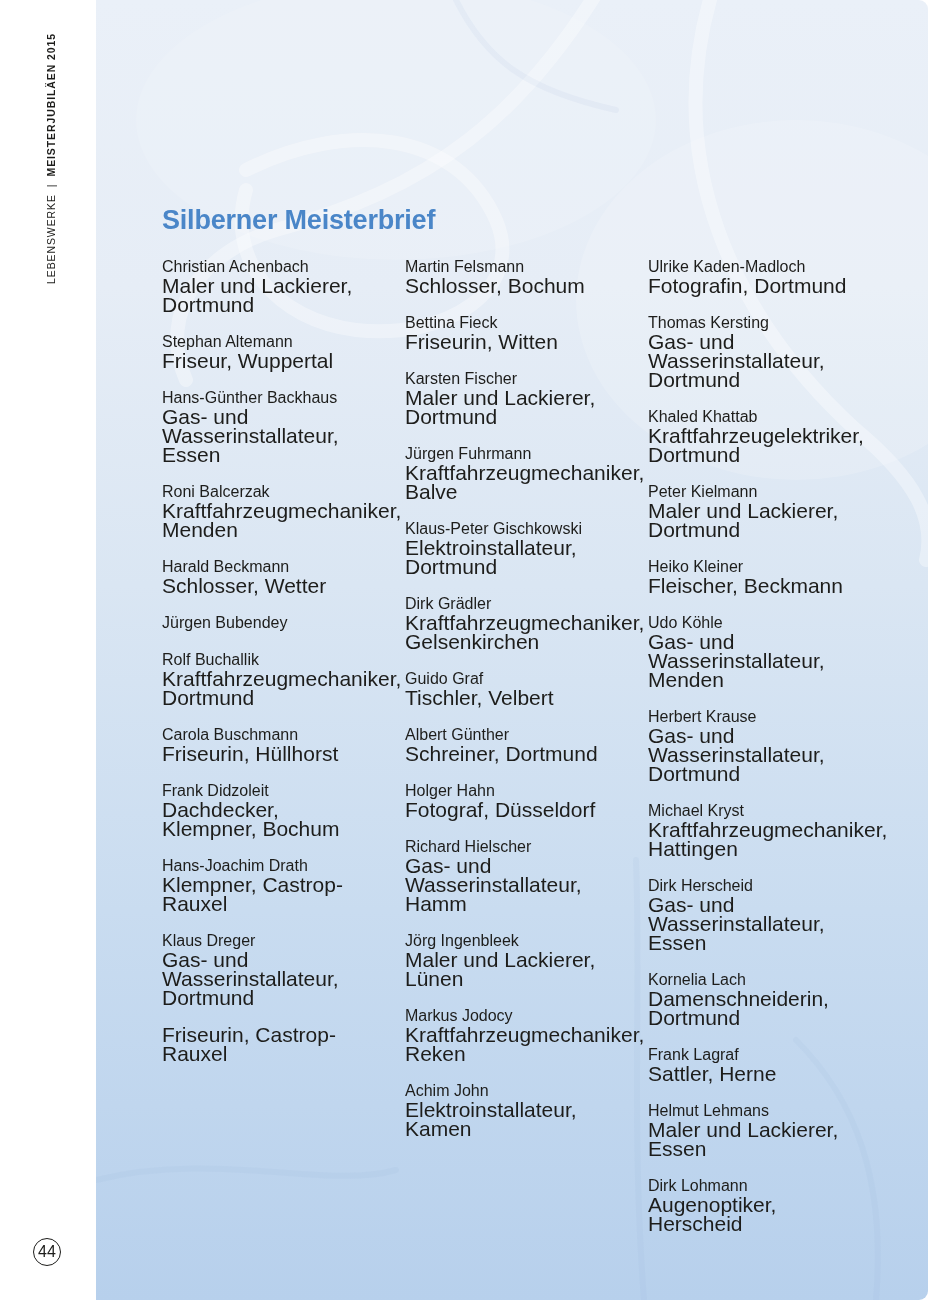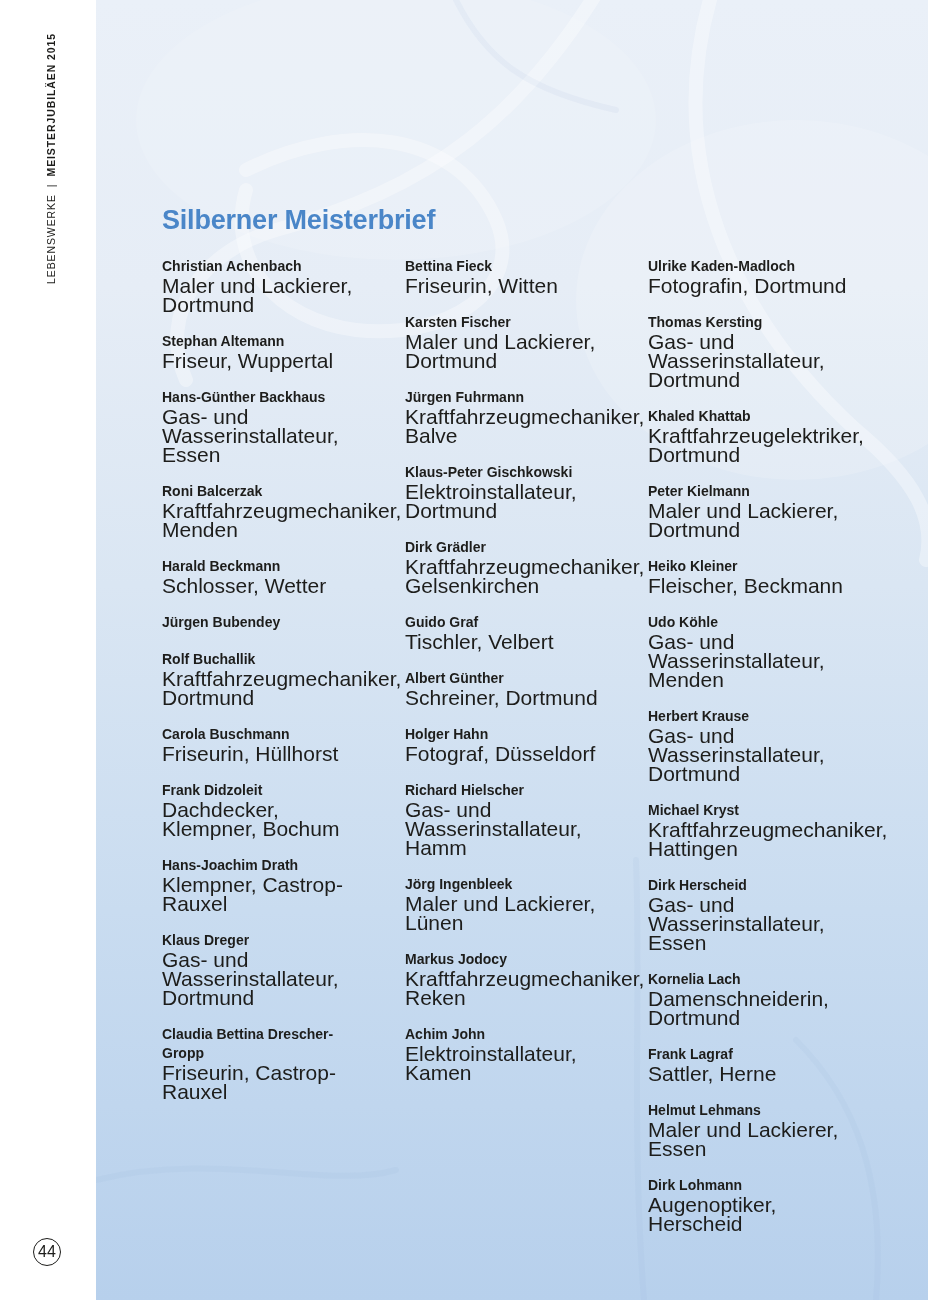--- a/index.html
+++ b/index.html
@@ -10,20 +10,21 @@
     font-family: "Liberation Sans", "DejaVu Sans", sans-serif;
     -webkit-font-smoothing: antialiased;
   }
 
   .page {
     position: relative;
     width: 928px;
     height: 1300px;
     background: #ffffff;
     overflow: hidden;
+    border-radius: 9px;
   }
 
   
   .left-margin {
     position: absolute;
     left: 0; top: 0;
     width: 96px; height: 1300px;
     background: #ffffff;
     z-index: 2;
   }
@@ -99,22 +100,22 @@
     display: flex;
     gap: 30px;
     align-items: flex-start;
   }
 
   .col { width: 213px; }
 
   .entry { margin-bottom: 18px; }
 
   .entry-name {
-    font-weight: 700;
-    font-size: 14px;
+    font-weight: 400;
+    font-size: 16px;
     line-height: 19px;
     color: var(--body-text, #1d1d1b);
   }
 
   .entry-detail {
     font-weight: 400;
     font-size: 21px;
     line-height: 19px;
     color: var(--body-text, #1d1d1b);
   }
@@ -184,25 +185,28 @@
             </div>
             <div class="entry">
               <div class="entry-name">Hans-Joachim Drath</div>
               <div class="entry-detail">Klempner, Castrop-Rauxel</div>
             </div>
             <div class="entry">
               <div class="entry-name">Klaus Dreger</div>
               <div class="entry-detail">Gas- und Wasserinstallateur, Dortmund</div>
             </div>
             <div class="entry">
-              <div class="entry-name">Claudia Bettina Drescher-Gropp</div>
               <div class="entry-detail">Friseurin, Castrop-Rauxel</div>
             </div>
           </div>
         <div class="col">
+            <div class="entry">
+              <div class="entry-name">Martin Felsmann</div>
+              <div class="entry-detail">Schlosser, Bochum</div>
+            </div>
             <div class="entry">
               <div class="entry-name">Bettina Fieck</div>
               <div class="entry-detail">Friseurin, Witten</div>
             </div>
             <div class="entry">
               <div class="entry-name">Karsten Fischer</div>
               <div class="entry-detail">Maler und Lackierer, Dortmund</div>
             </div>
             <div class="entry">
               <div class="entry-name">Jürgen Fuhrmann</div>

